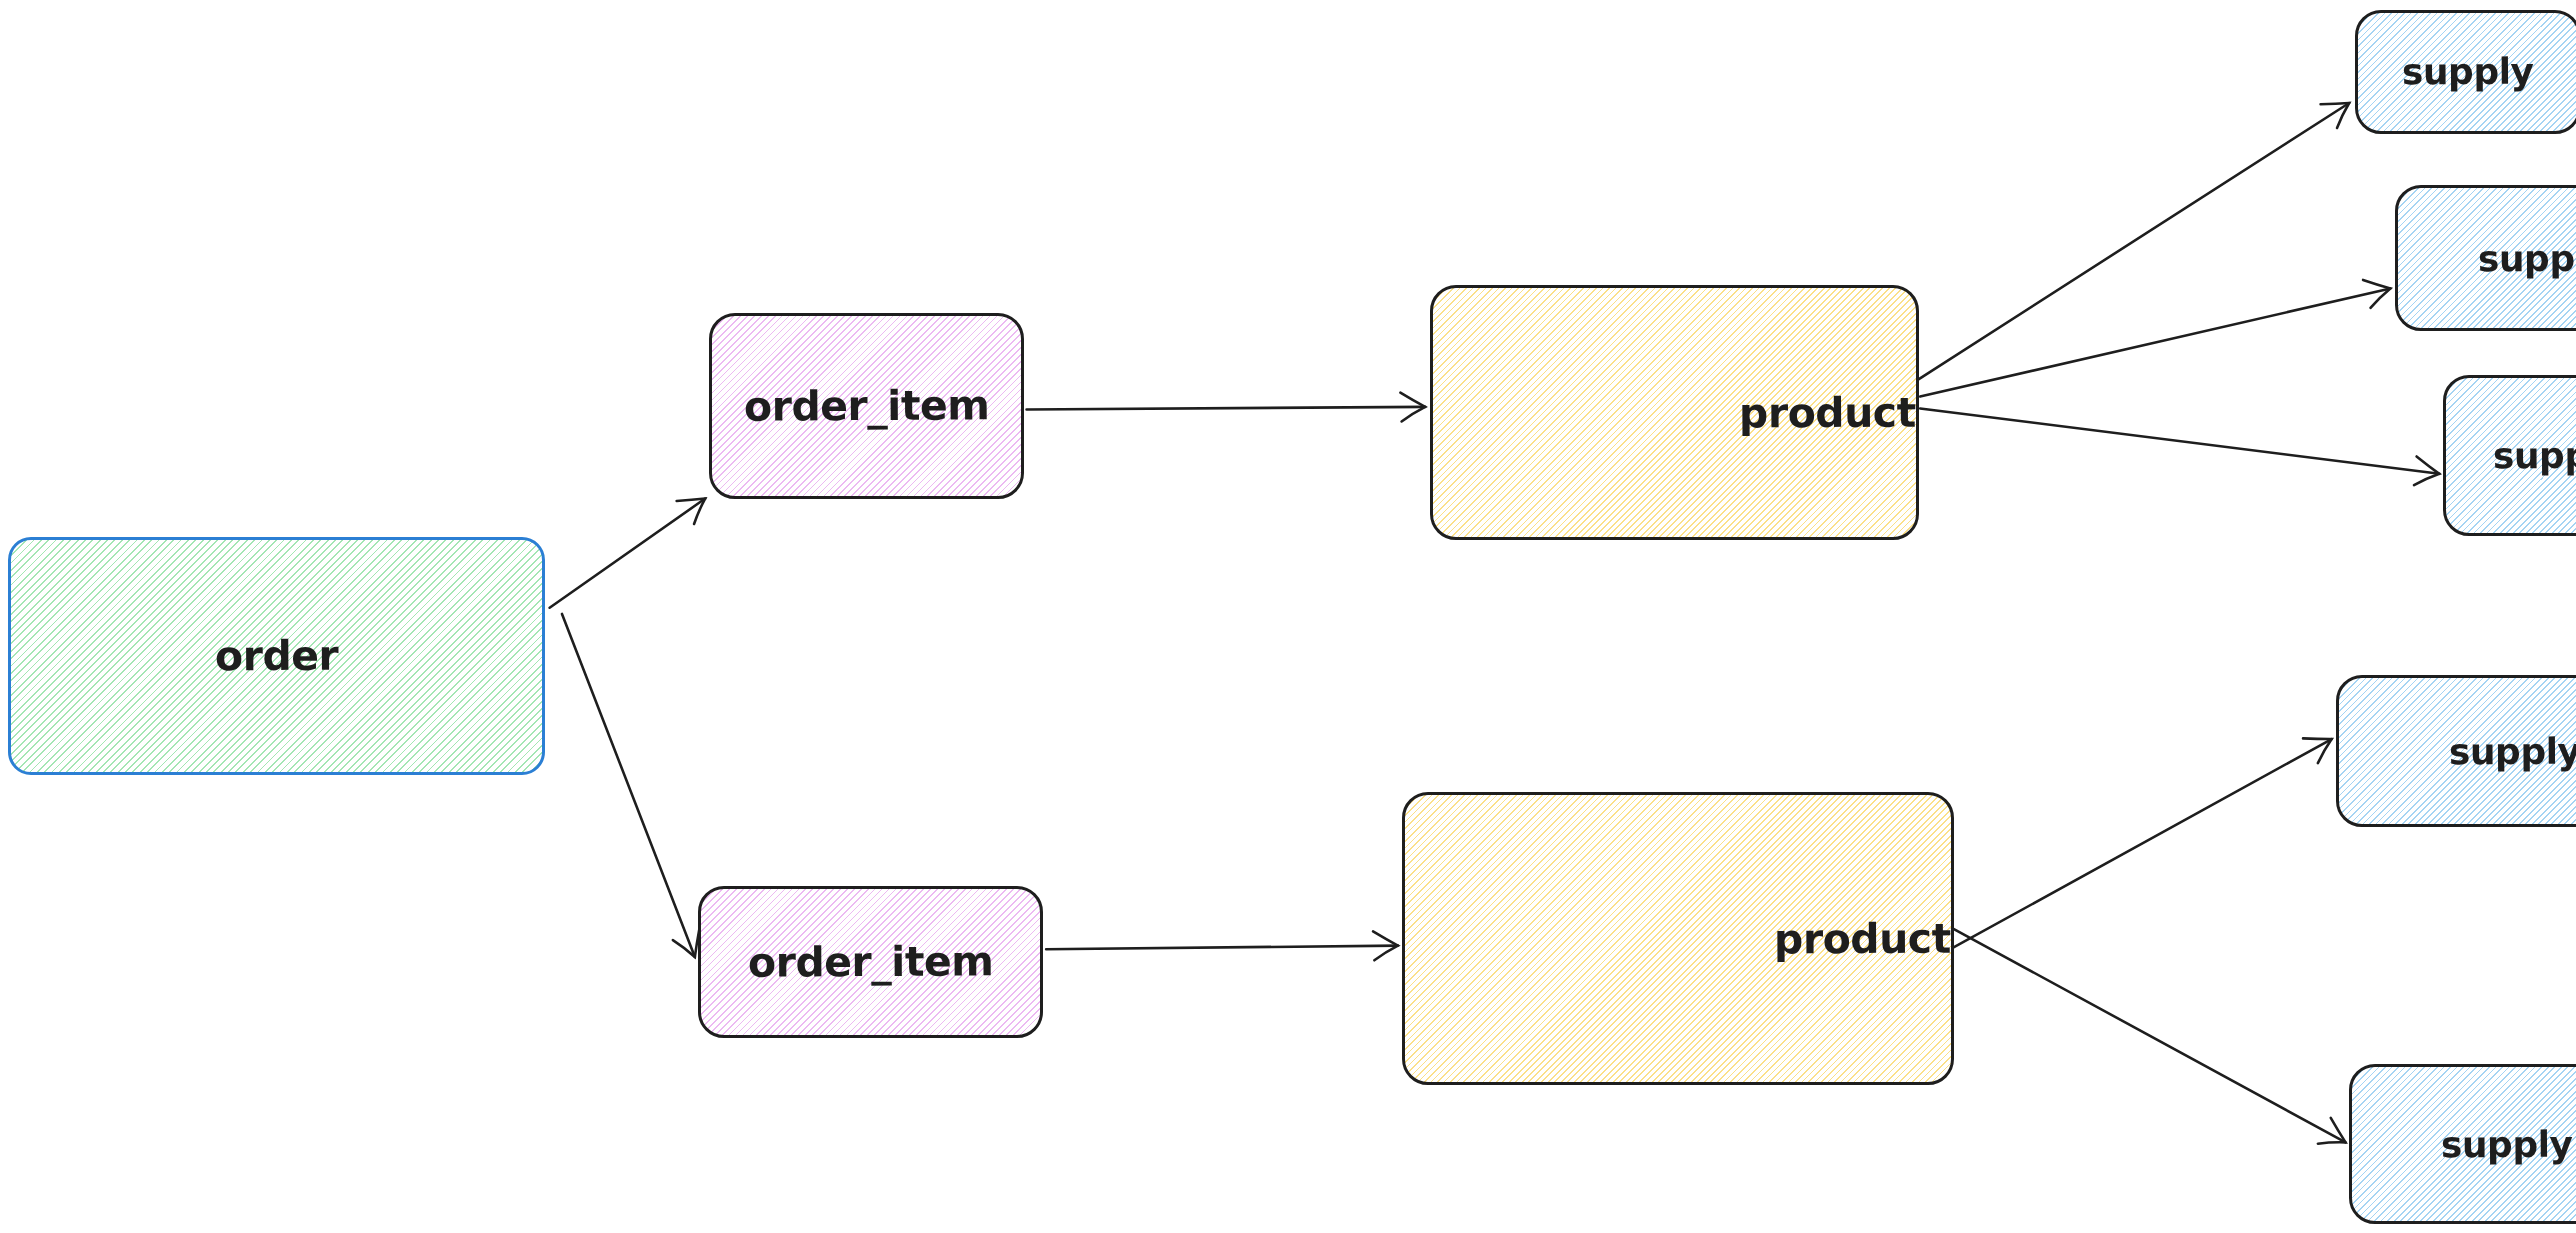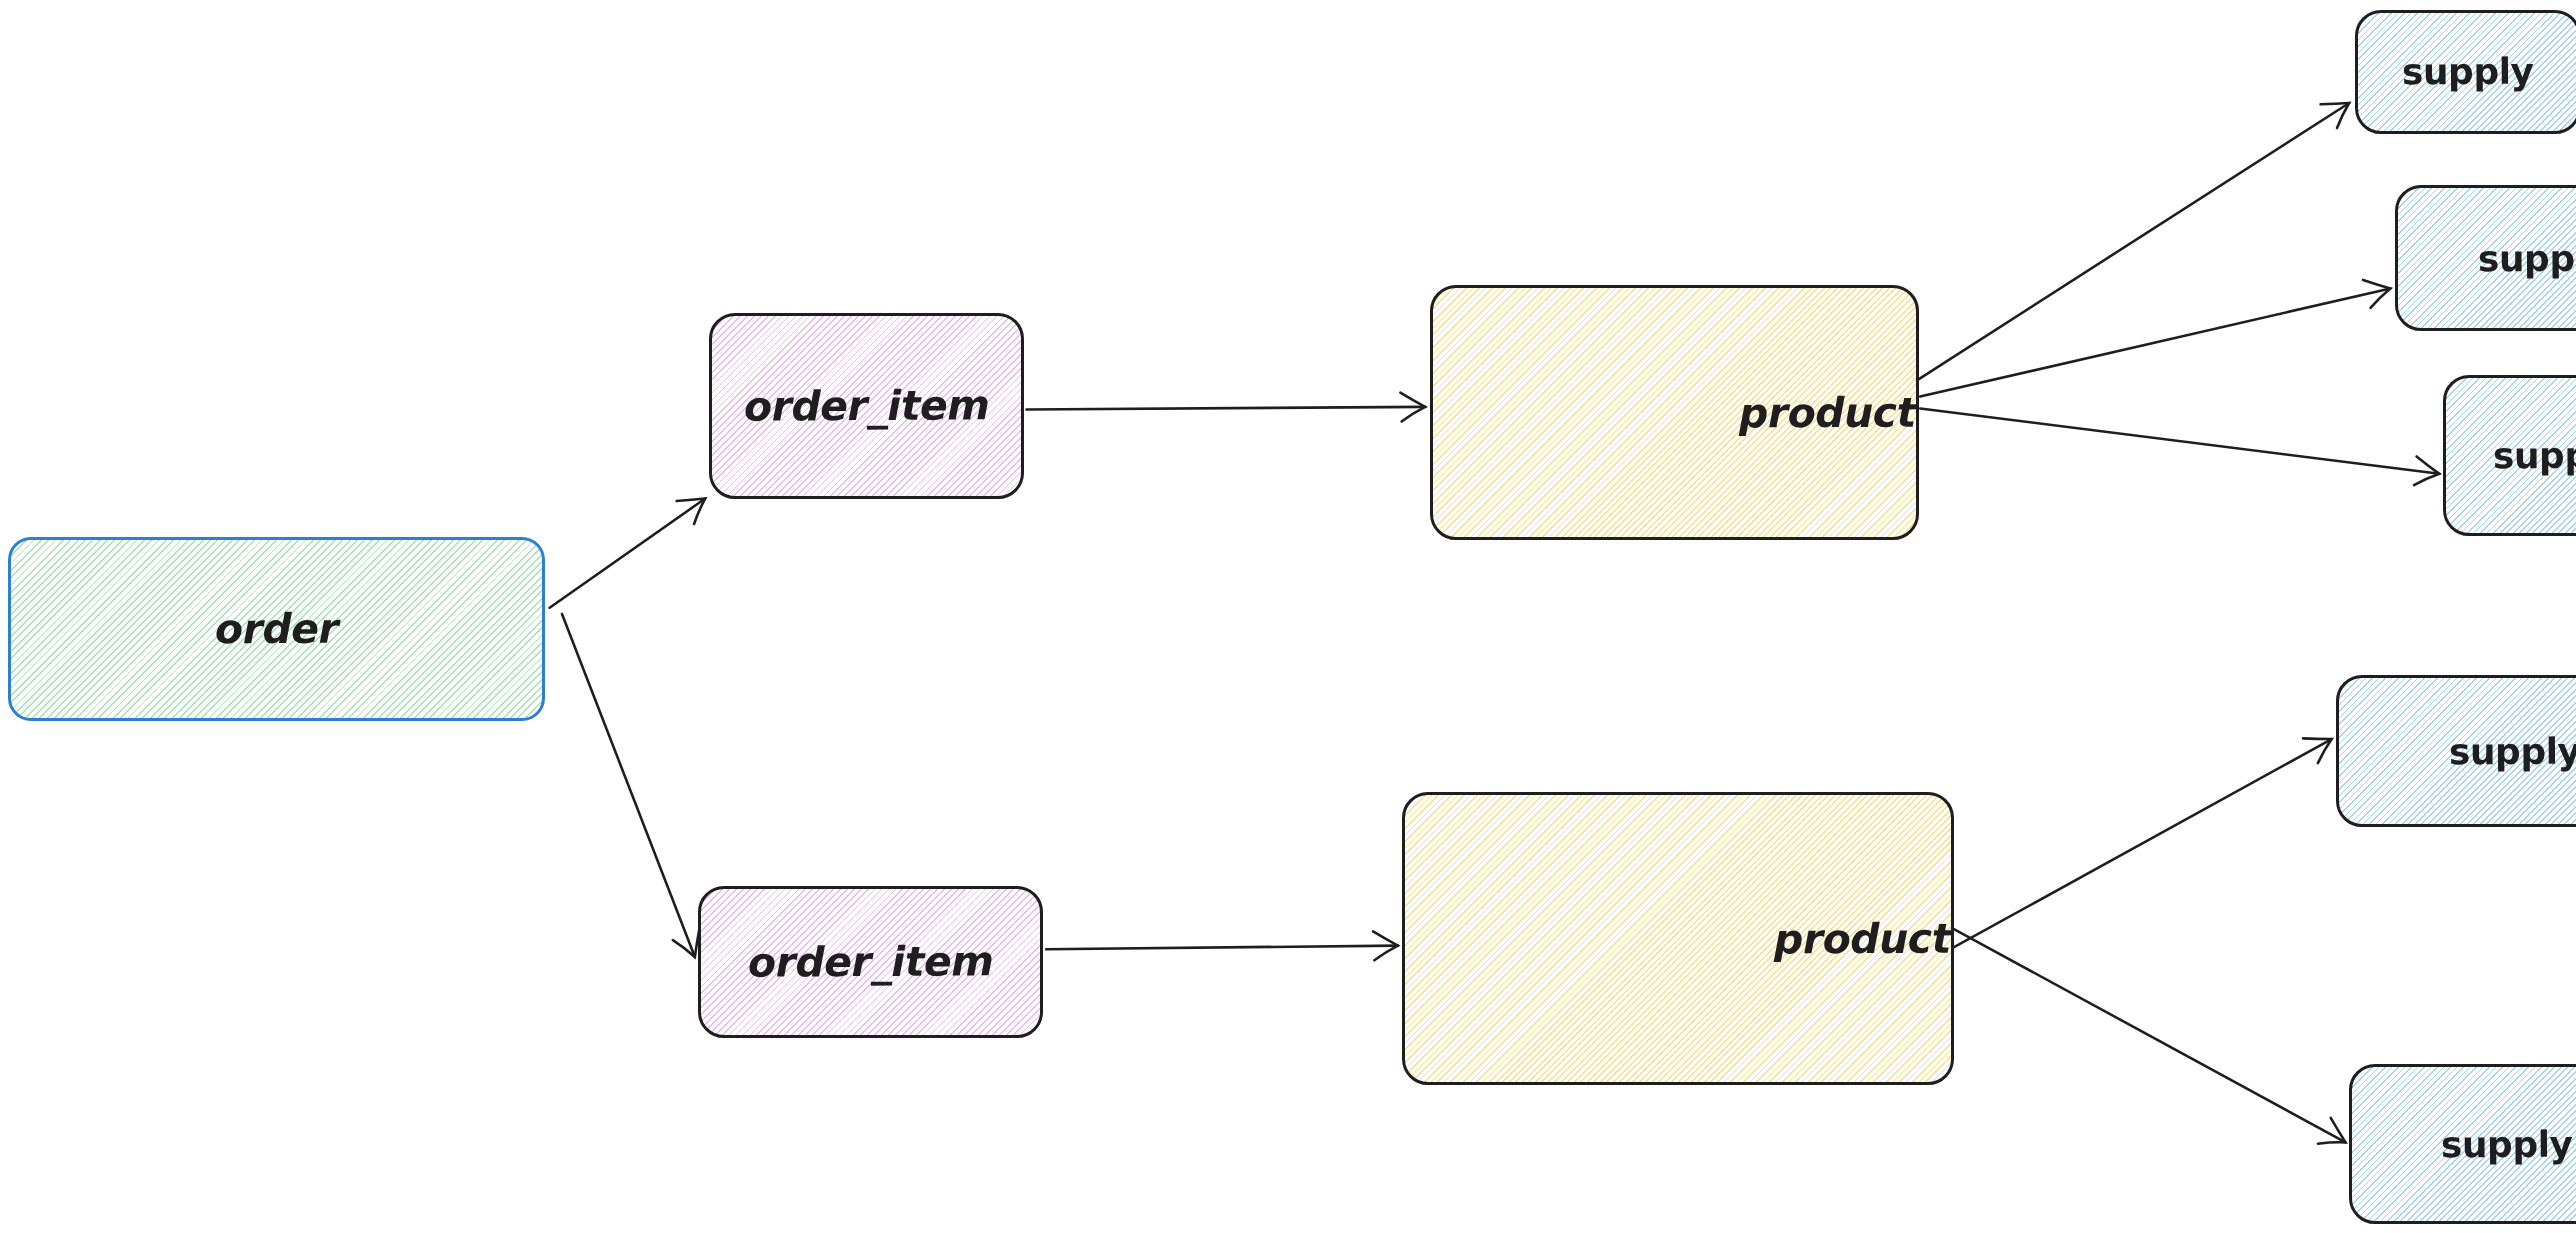--- a/index.html
+++ b/index.html
@@ -24,21 +24,21 @@
     position: absolute;
     box-sizing: border-box;
     display: flex;
     align-items: center;
     justify-content: center;
     color: #1e1e1e;
     font-weight: 600;
     letter-spacing: -0.5px;
   }
   .node .label { transform: rotate(-0.3deg); }
-  .fz-big  { font-size: 41px; font-style: italic; }
+  .fz-big  { font-size: 41px; }
   .fz-sup  { font-size: 36px; }
   .n-order {
     border: 3.6px solid #2b7fd4;
     border-radius: 23px;
     background-image: repeating-linear-gradient(135deg,
       #a4e6b4 0px, #a4e6b4 1.3px, transparent 1.3px, transparent 5.2px);
   }
   .n-dark {
     border: 3.1px solid #1e1e1e;
     border-radius: 26px;
@@ -73,21 +73,21 @@
     <line class="arrow" x1="1090" y1="1192" x2="1348" y2="1858" marker-end="url(#ah)"></line>
     <line class="arrow" x1="1992" y1="795" x2="2766" y2="790" marker-end="url(#ah)"></line>
     <line class="arrow" x1="2030" y1="1843" x2="2713" y2="1836" marker-end="url(#ah)"></line>
     <line class="arrow" x1="3723" y1="737" x2="4560" y2="200" marker-end="url(#ah)"></line>
     <line class="arrow" x1="3727" y1="770" x2="4640" y2="560" marker-end="url(#ah)"></line>
     <line class="arrow" x1="3727" y1="793" x2="4735" y2="920" marker-end="url(#ah)"></line>
     <line class="arrow" x1="3791" y1="1840" x2="4526" y2="1435" marker-end="url(#ah)"></line>
     <line class="arrow" x1="3789" y1="1802" x2="4553" y2="2218" marker-end="url(#ah)"></line>
   </svg>
 
-  <div class="node n-order fz-big" style="left:7.7px; top:537px; width:537px; height:184px;">
+  <div class="node n-order fz-big" style="left:7.7px; top:537px; width:537px; height:238px;">
     <span class="label">order</span>
   </div>
 
   <div class="node n-dark f-violet fz-big" style="left:709px; top:313px; width:315px; height:186px;">
     <span class="label">order_item</span>
   </div>
 
   <div class="node n-dark f-violet fz-big" style="left:698px; top:886px; width:345px; height:152px;">
     <span class="label">order_item</span>
   </div>

